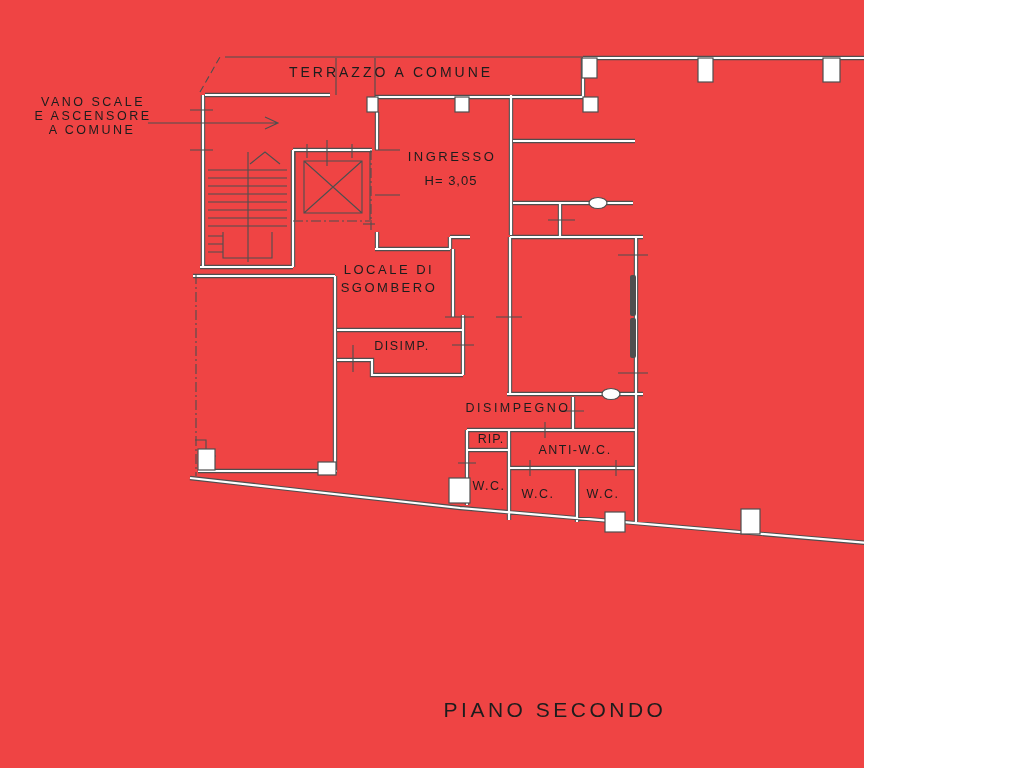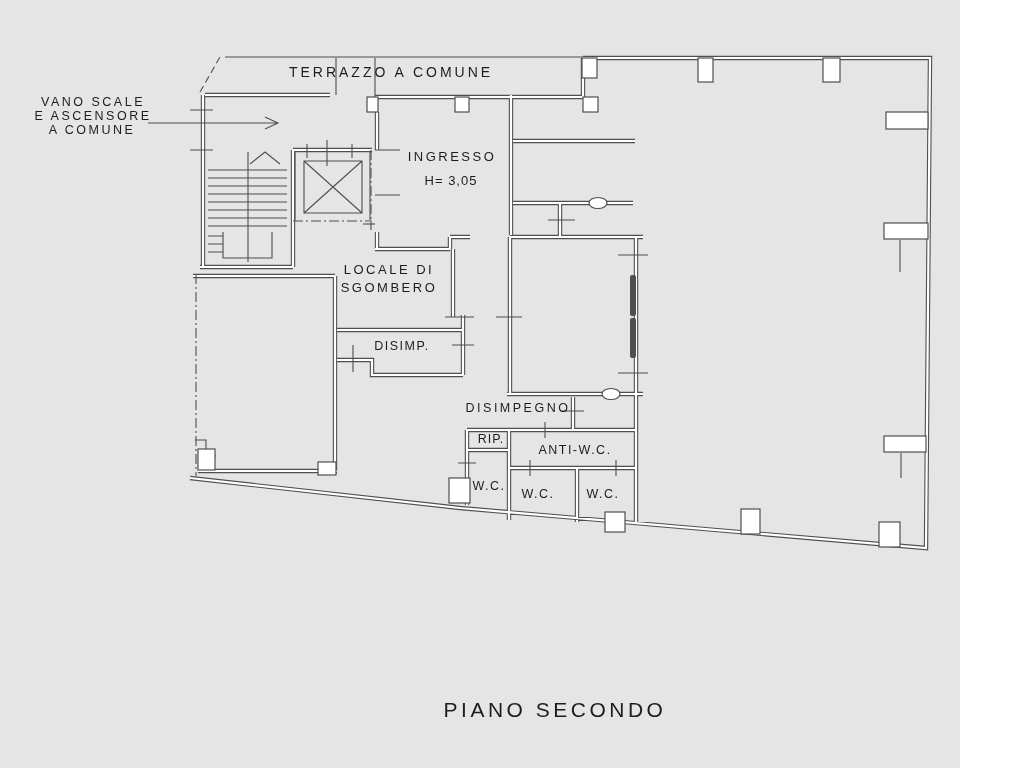--- a/index.html
+++ b/index.html
@@ -1,16 +1,16 @@
 <!DOCTYPE html>
 <html><head>
 <meta charset="utf-8">
 <style>
   html,body{margin:0;padding:0;background:#ffffff;}
-  .page{position:relative;width:960px;height:768px;background:#e5e5e5;overflow:hidden;
+  .page{position:relative;width:864px;height:768px;background:#ef4444;overflow:hidden;
         font-family:"Liberation Sans",sans-serif;}
   svg{display:block;}
   .wall-o{fill:none;stroke:#4f4f4f;stroke-width:4.4;stroke-linecap:butt;stroke-linejoin:miter;}
   .wall-i{fill:none;stroke:#ffffff;stroke-width:2.2;stroke-linecap:butt;stroke-linejoin:miter;}
   .thin{fill:none;stroke:#4f4f4f;stroke-width:1.1;}
   .dashed{fill:none;stroke:#4f4f4f;stroke-width:1.1;stroke-dasharray:7 4;}
   .dashdot{fill:none;stroke:#4f4f4f;stroke-width:1.1;stroke-dasharray:10 3 2 3;}
   .pillar{fill:#ffffff;stroke:#4f4f4f;stroke-width:1.2;}
   .bar{fill:#4f4f4f;stroke:none;}
   text{fill:#1d1d1d;}

